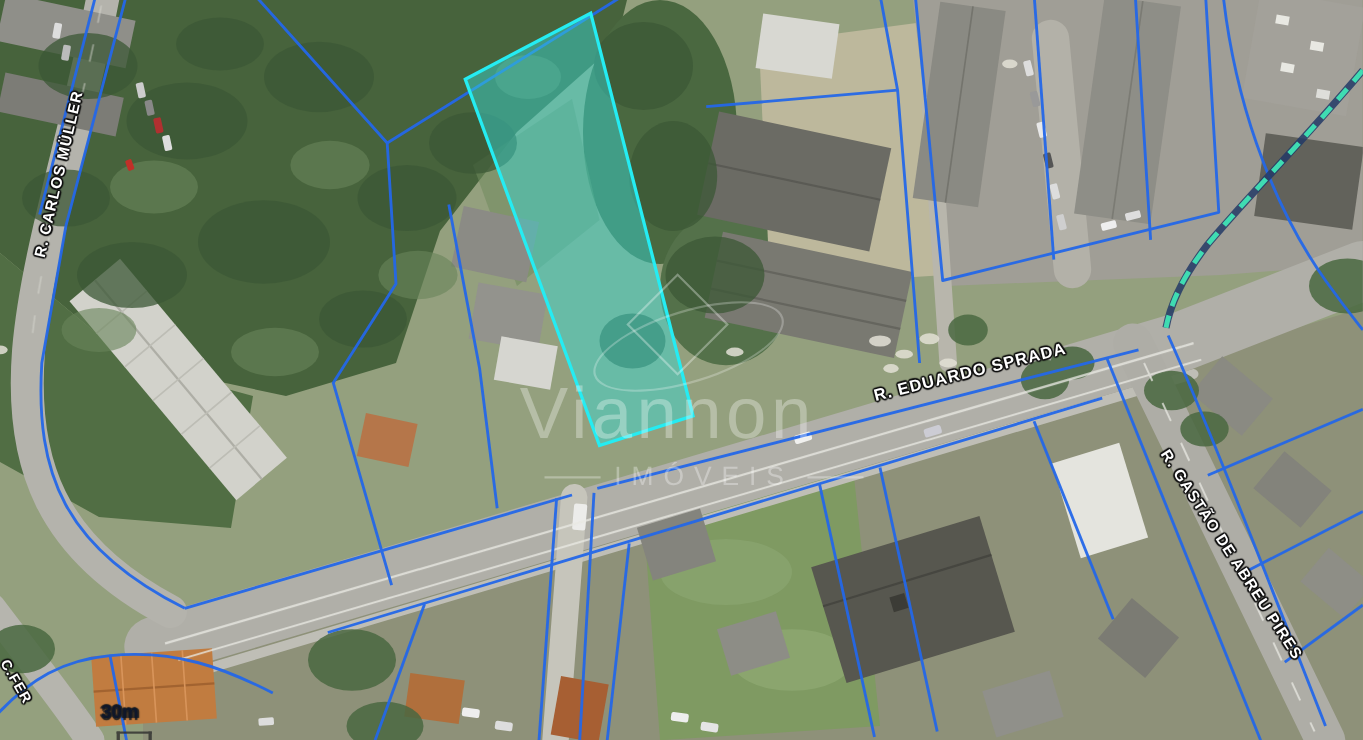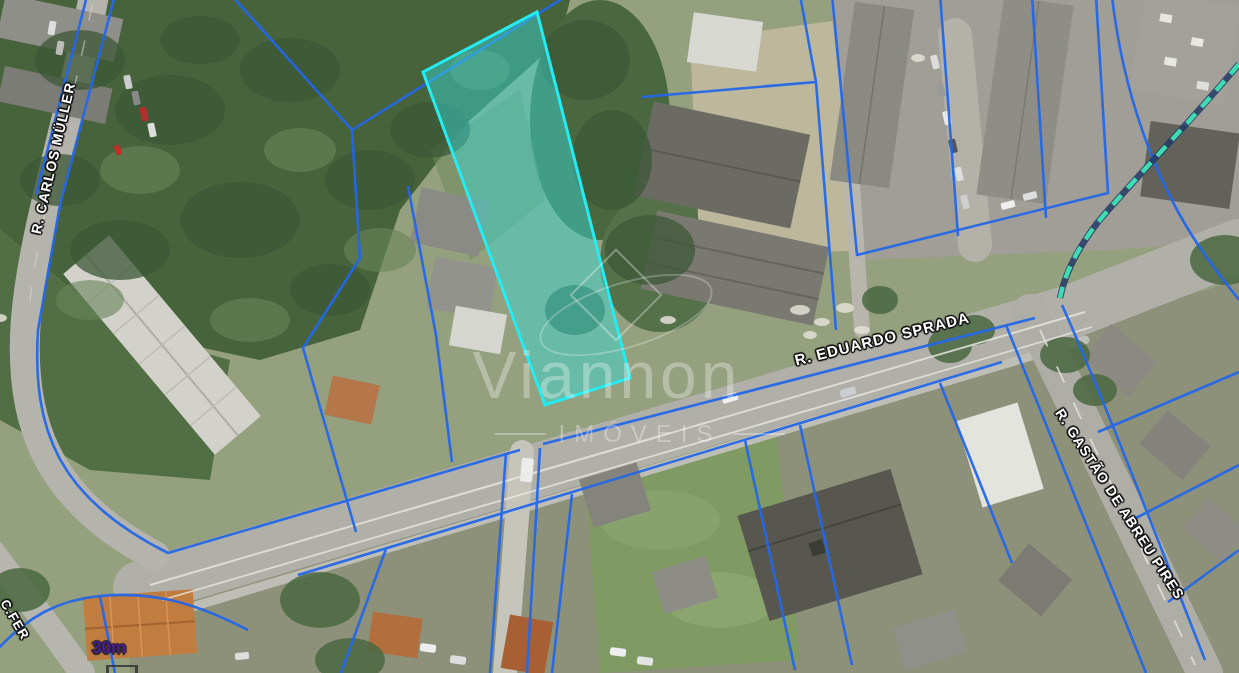--- a/index.html
+++ b/index.html
@@ -15,21 +15,21 @@
     letter-spacing:1px;text-align:center;
     text-shadow:-1.5px 0 1px #111,1.5px 0 1px #111,0 -1.5px 1px #111,0 1.5px 1px #111,
                 -1px -1px 1px #111,1px 1px 1px #111,-1px 1px 1px #111,1px -1px 1px #111;
     pointer-events:none;
   }
   .lbl-muller{left:-32px;top:150px;width:170px;font-size:14px;transform:rotate(-77deg);}
   .lbl-sprada{left:762px;top:330px;width:240px;font-size:15px;transform:rotate(-14deg);}
   .lbl-gastao{left:985px;top:496px;width:270px;font-size:14px;transform:rotate(57deg);}
   .lbl-cfer{left:-30px;top:612px;width:90px;font-size:13px;transform:rotate(60deg);}
   .scale-label{
-    position:absolute;left:92px;top:638px;color:#4c1d95;font-weight:bold;font-size:17px;
+    position:absolute;left:92px;top:638px;color:#0f172a;font-weight:bold;font-size:17px;
     text-shadow:-1.5px 0 1px #222,1.5px 0 1px #222,0 -1.5px 1px #222,0 1.5px 1px #222;
     pointer-events:none;
   }
   .scale-bar-frag{
     position:absolute;left:106px;top:665px;width:26px;height:8px;
     border-left:3px solid #2e2e2e;border-right:3px solid #2e2e2e;border-top:2px solid #2e2e2e;
     opacity:.8;pointer-events:none;
   }
   
   .wm{position:absolute;pointer-events:none;color:rgba(255,255,255,.32);}

